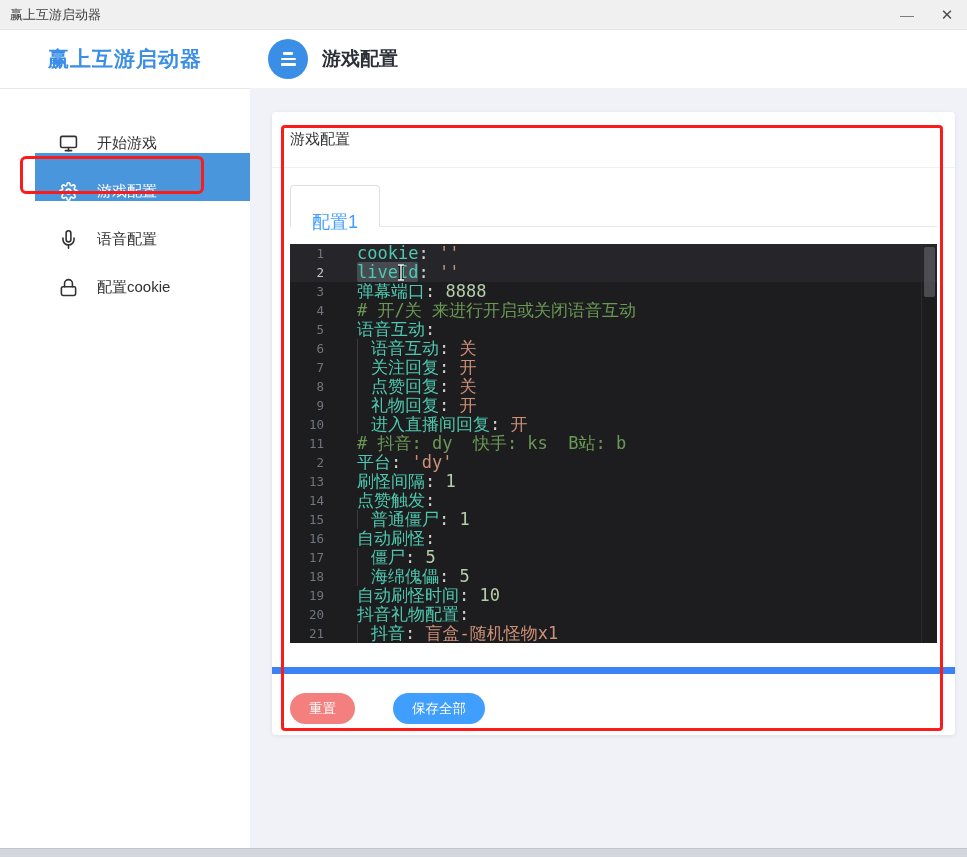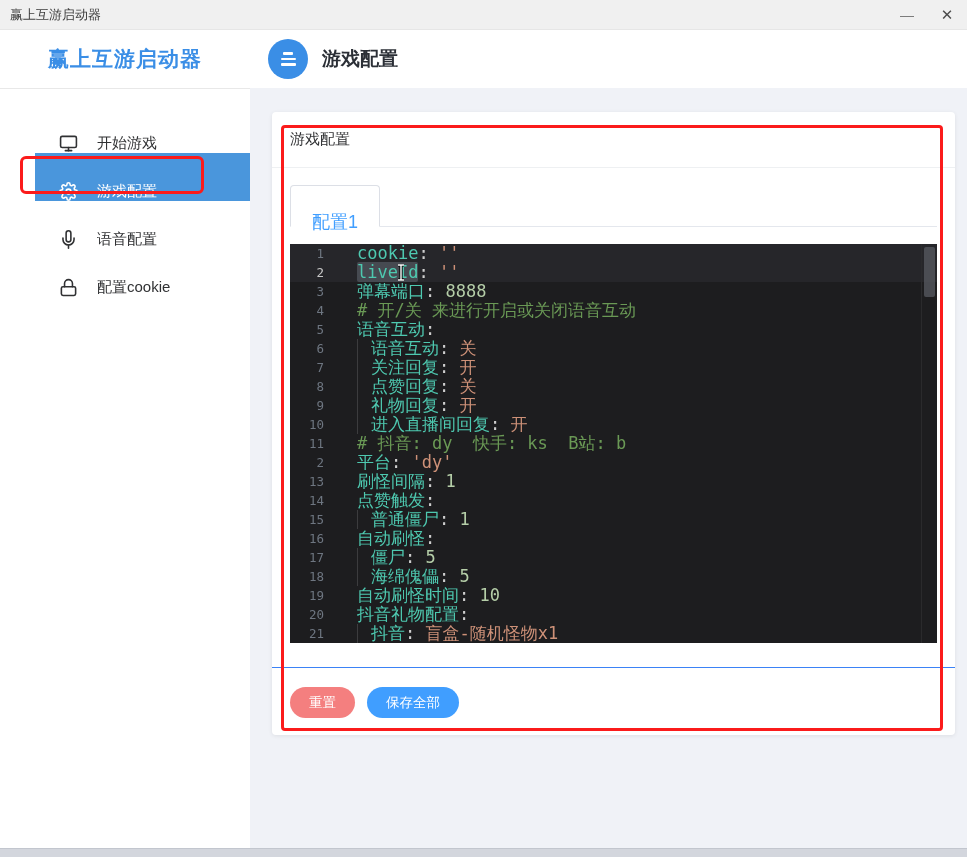--- a/index.html
+++ b/index.html
@@ -71,22 +71,22 @@
   .tk-str { color:var(--code-str,#ce9178); }
   .tk-num { color:var(--code-num,#b5cea8); }
   .tk-cm  { color:var(--code-comment,#6a9955); }
   .tk-key.sel { background:rgba(110,120,128,.45); border-radius:2px; }
   .ed-track { position:absolute; top:0; right:15px; bottom:0; width:1px; background:#2a2a2c; }
   .ed-scroll { position:absolute; top:3px; right:2px; width:11px; height:50px;
     background:#55585e; opacity:.8; border-radius:2px; cursor:pointer; }
   .ibeam { position:absolute; left:106px; top:20px; width:10px; height:17px; pointer-events:none; }
 
   
-  .card-footer { height:68px; border-top:1px solid #3b82f6; padding:19px 0 0 18px;
-    display:flex; align-items:flex-start; }
+  .card-footer { height:68px; border-top:7px solid #3b82f6; padding:19px 0 0 18px;
+    display:flex; align-items:flex-start;gap:26px; }
   .btn { height:31px; border:none; border-radius:16px; color:#fff; font-size:13.5px;
     padding:0 19px; cursor:pointer; font-family:"Liberation Sans",sans-serif; }
   .btn.reset { background:var(--reset,#f47f7f); margin-right:12px; }
   .btn.save  { background:var(--save,#409eff); }
 
   
   .anno { position:absolute; border:3px solid var(--annotation,#fb1b1b);
     pointer-events:none; z-index:20; }
   .anno.card-box { left:281px; top:125px; width:662px; height:606px; border-radius:4px; }
   .anno.side-box { left:20px; top:156px; width:184px; height:38px; border-radius:6px; }

